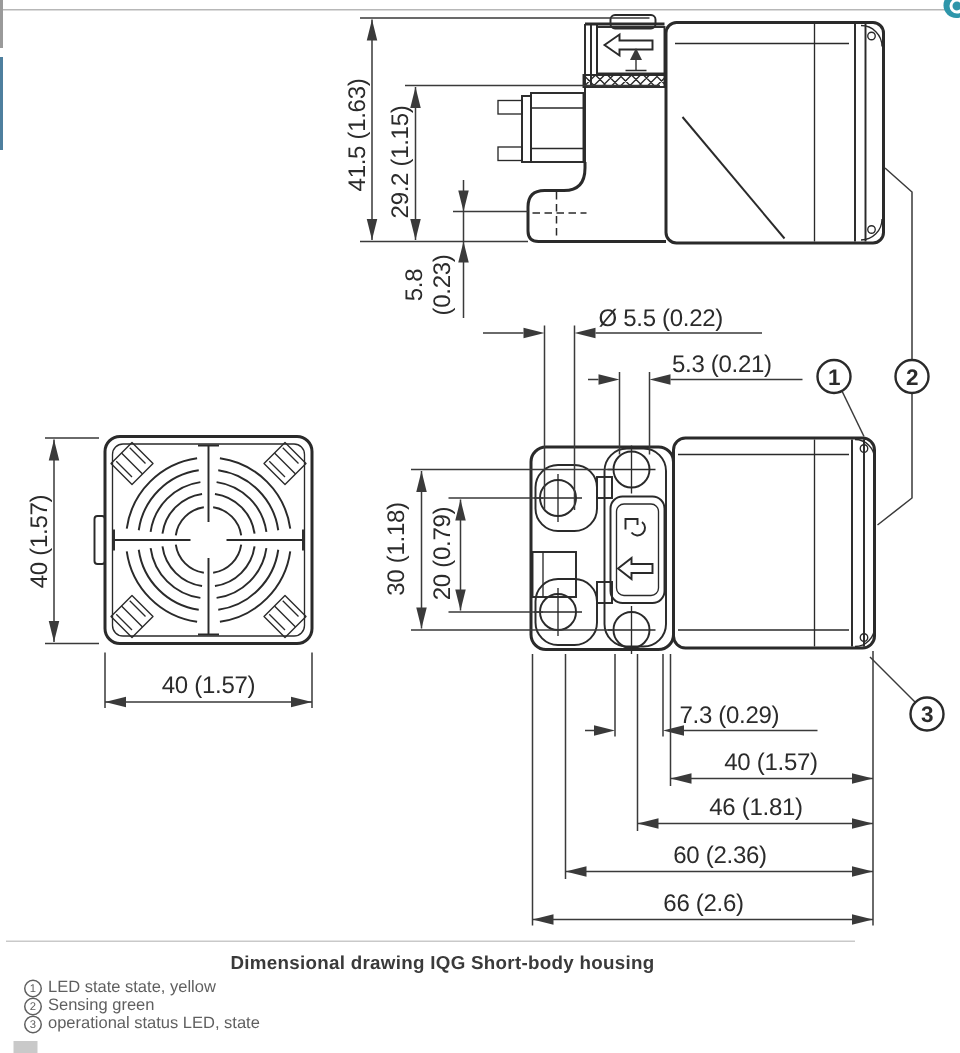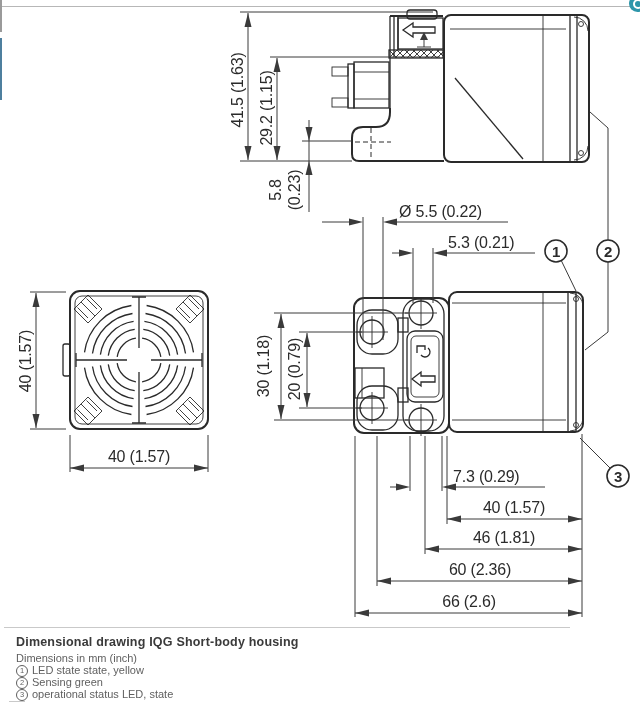--- a/index.html
+++ b/index.html
@@ -19,21 +19,21 @@
   
   .top-line{position:absolute;left:0;top:6px;width:640px;height:1px;background:#b7b7b7;}
   .edge-gray{position:absolute;left:0;top:0;width:2px;height:32px;background:#9a9a9a;}
   .edge-teal{position:absolute;left:0;top:38px;width:2px;height:62px;background:#4e7f9e;}
   .zoom-ic{position:absolute;left:629px;top:-5px;width:17px;height:17px;border-radius:50%;
            background:#2e96aa;}
   .zoom-ic::after{content:"";position:absolute;left:4px;top:4px;width:6px;height:6px;
            border:2px solid #fff;border-radius:50%;}
   .frag{position:absolute;left:9px;top:694px;width:16px;height:8px;background:#c9c9c9;}
   
-  .caption{position:absolute;left:0;top:627px;width:574px;background:#fff;}
+  .caption{position:absolute;left:0;top:627px;width:574px;background:#fff;text-align:center;}
   .divider{height:1px;background:#c9c9c9;margin:0 4px;}
   .cap-title{margin:7px 0 4px 16px;font-size:12.5px;font-weight:bold;color:#3a3a3a;letter-spacing:0.2px;}
   .cap-line{margin:0 0 1px 16px;font-size:11px;color:#5f5f5f;line-height:11px;height:11px;
             display:flex;align-items:center;}
   .circ{display:inline-flex;width:10px;height:10px;border:1px solid #5f5f5f;border-radius:50%;
         font-size:7.5px;align-items:center;justify-content:center;margin-right:4px;color:#5f5f5f;
         flex:0 0 auto;}
 </style>
 </head>
 <body>
@@ -254,21 +254,20 @@
     <g>
       <path class="dim" d="M610,468 L580,438"></path>
       <circle class="co-circ" cx="618" cy="476" r="11"></circle>
       <text class="co-num" x="618" y="481.5" text-anchor="middle">3</text>
     </g>
   </svg>
 
   <div class="caption">
     <div class="divider"></div>
     <div class="cap-title">Dimensional drawing IQG Short-body housing</div>
-    <div class="cap-line">Dimensions in mm (inch)</div>
     <div class="cap-line">
       <span class="circ">1</span>
       <span>LED state state, yellow</span>
     </div>
     <div class="cap-line">
       <span class="circ">2</span>
       <span>Sensing green</span>
     </div>
     <div class="cap-line">
       <span class="circ">3</span>

